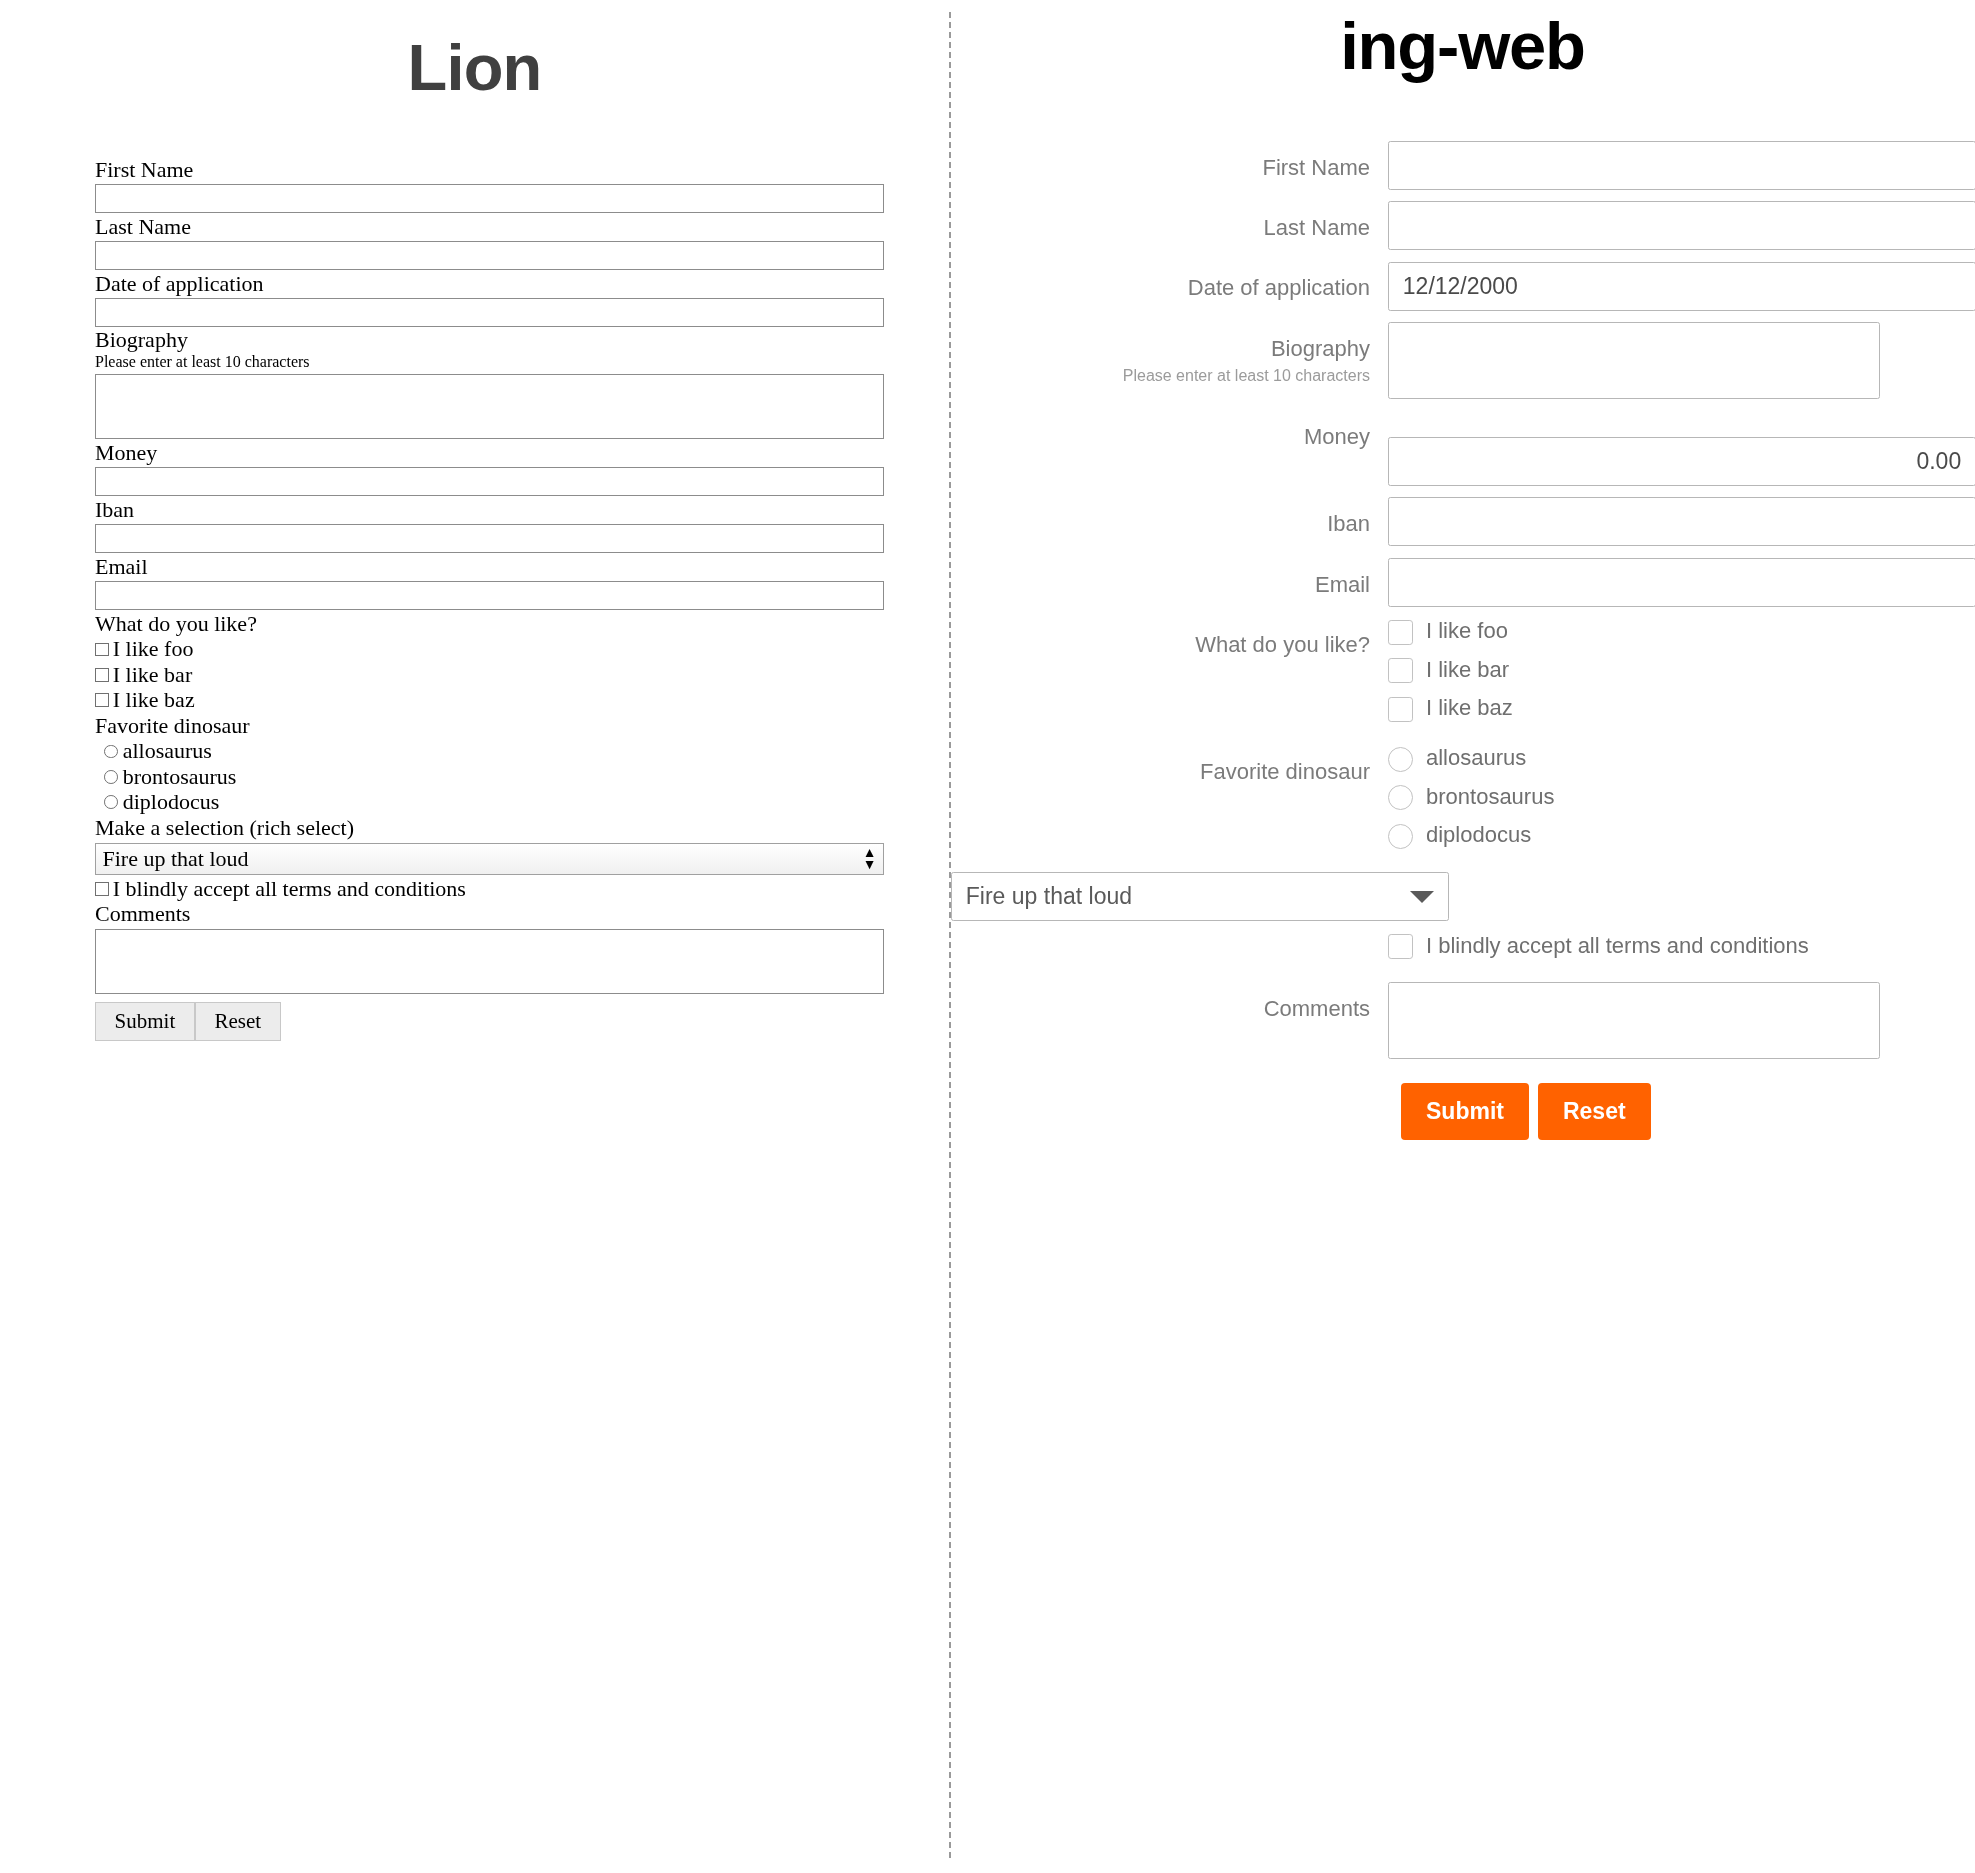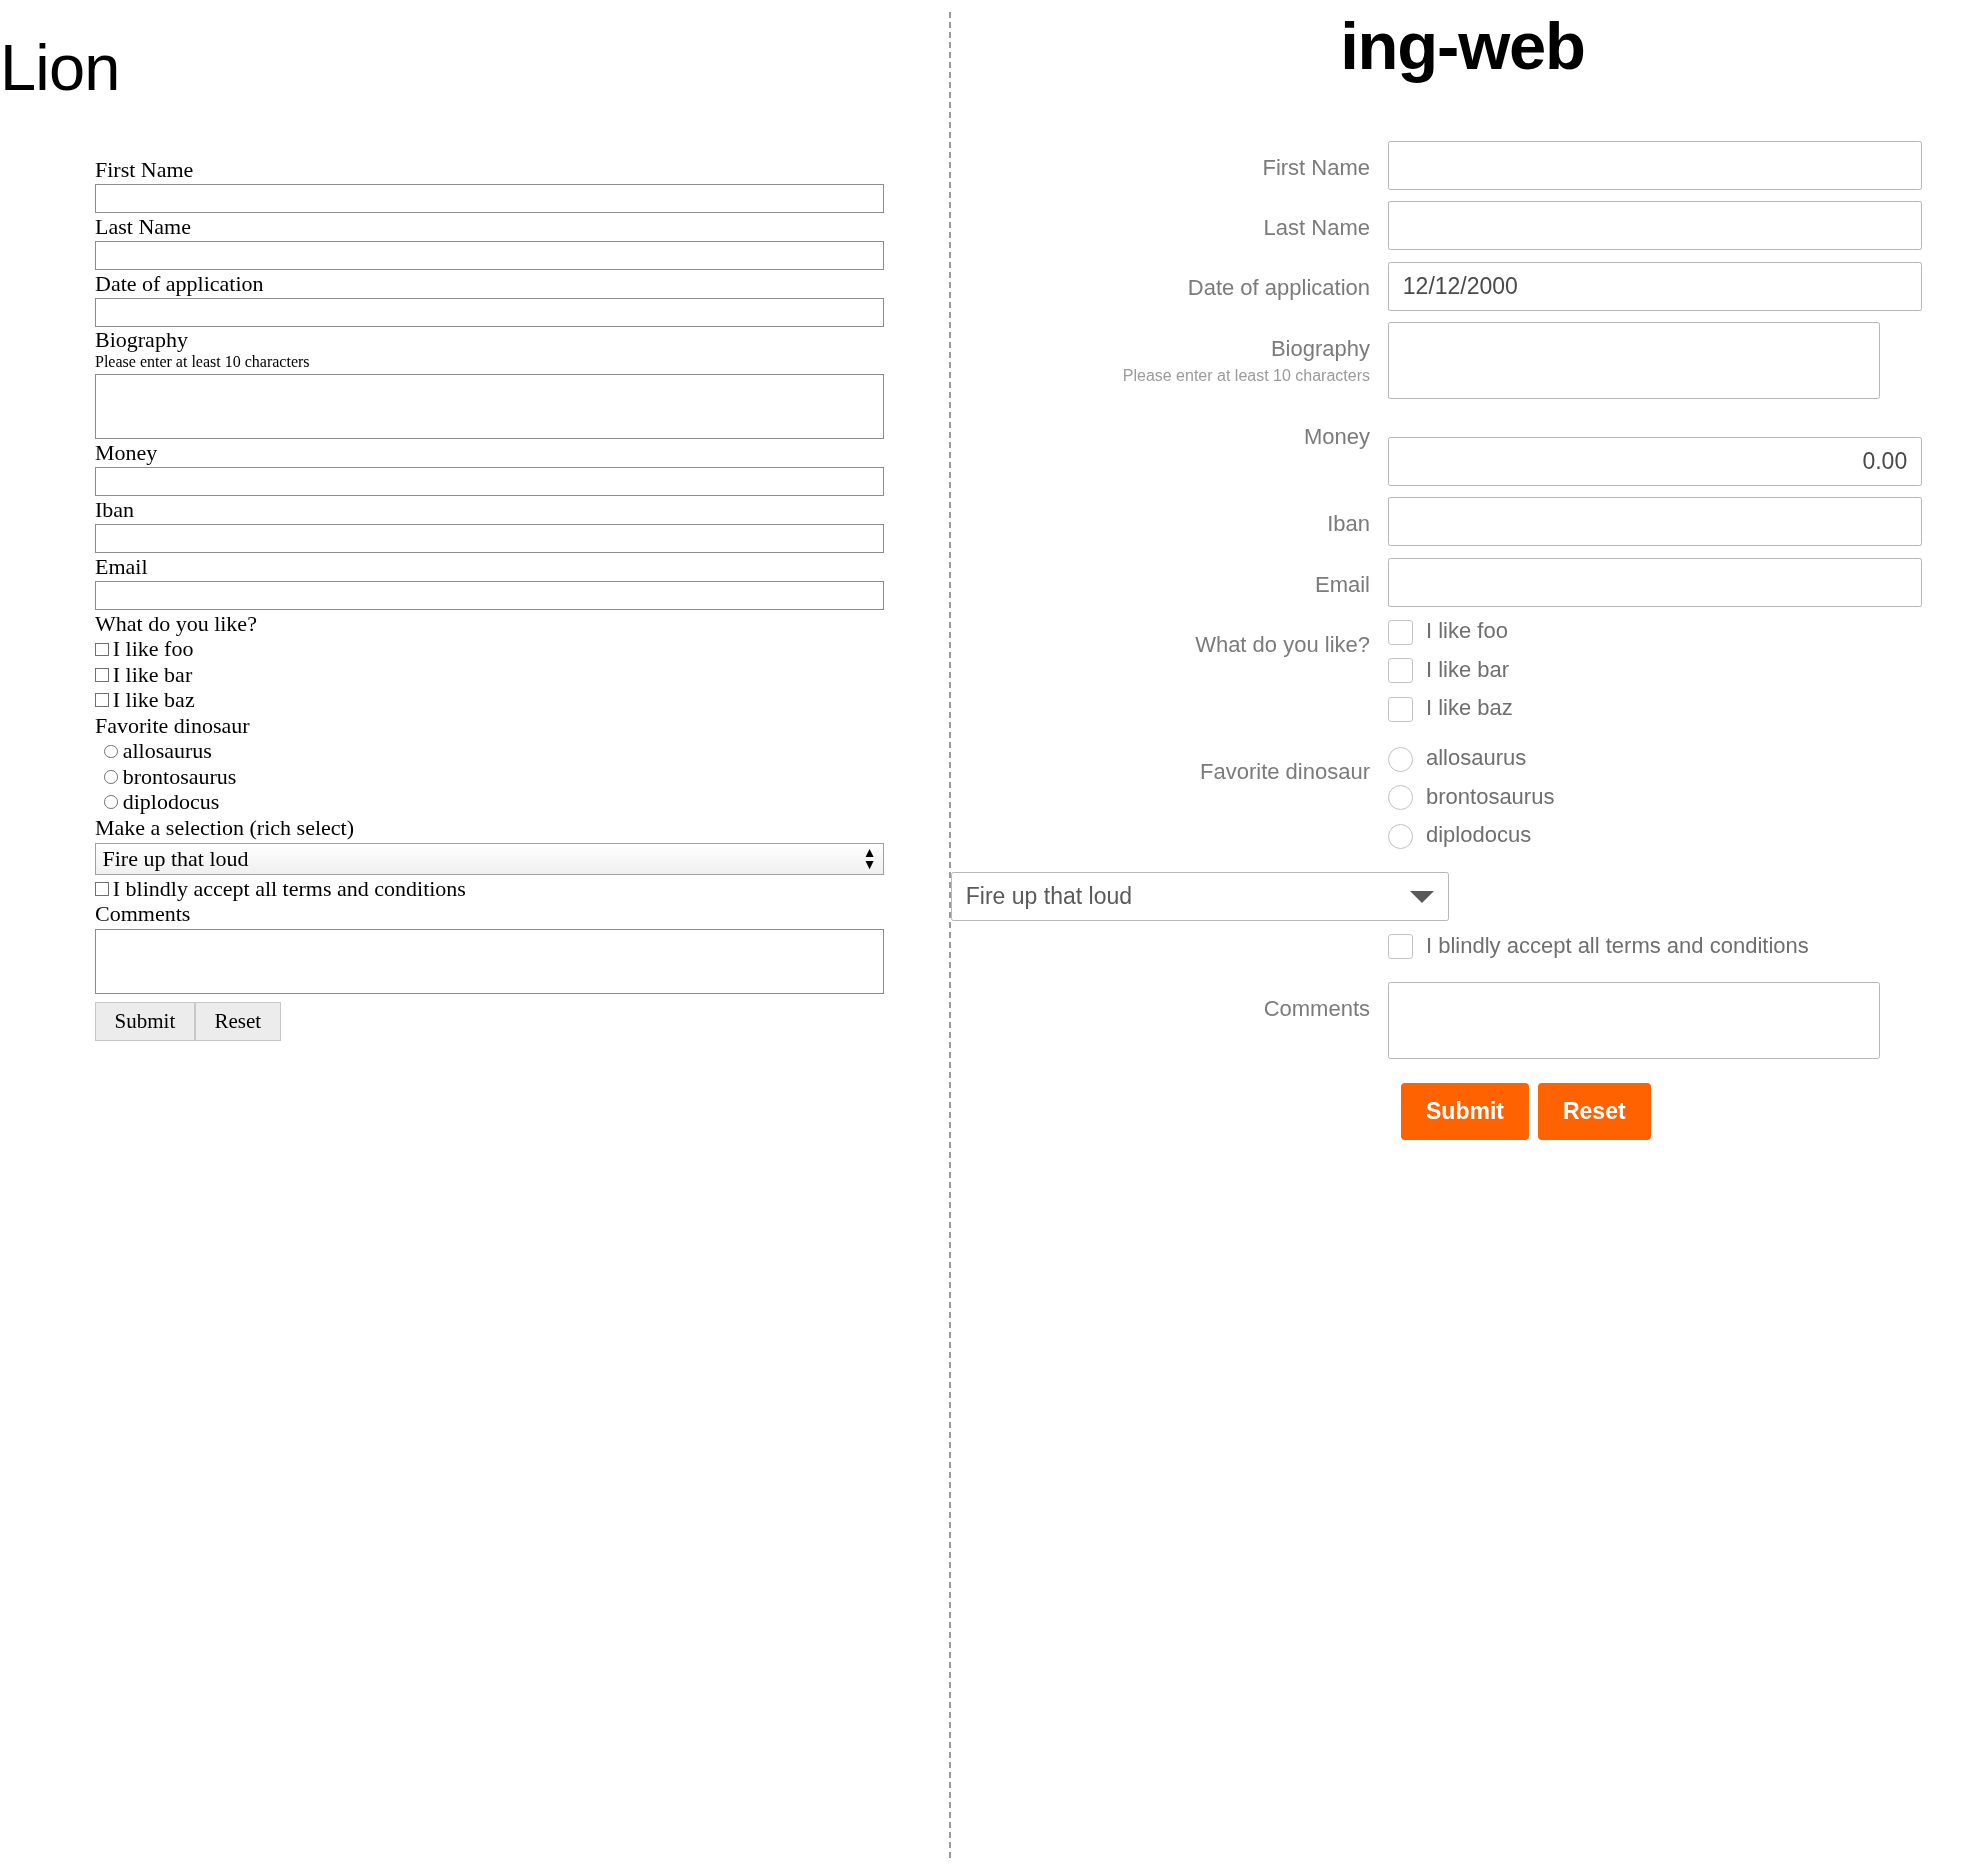--- a/index.html
+++ b/index.html
@@ -30,25 +30,25 @@
   }
 
   
   .left-panel {
     width: 949px;
     box-sizing: border-box;
     position: relative;
   }
   .left-title {
     font-family: "Liberation Sans", sans-serif;
-    font-weight: normal;
+    font-weight: bold;
     font-size: 65px;
-    text-align: left;
+    text-align: center;
     margin-top: 30px;
-    color: #000000;
+    color: #404040;
     letter-spacing: -0.8px;
   }
   .left-form {
     margin-left: 95px;
     margin-top: 53px;
     width: 806px;
     font-family: "Liberation Serif", serif;
     color: #000;
   }
   .l-label {
@@ -184,21 +184,21 @@
     display: block;
     font-size: 16px;
     color: #9b9b9b;
     margin-top: 4.9px;
   }
   .r-field-col {
     width: 498px;
   }
   .r-input {
     box-sizing: border-box;
-    width: 534px;
+    width: 588px;
     height: 49px;
     border: 0.8px solid #b7b7b7;
     border-radius: 2.4px;
     background: #fff;
     display: flex;
     align-items: center;
     padding: 0 13.8px;
     font-size: 23px;
     color: #4a4a4a;
     font-family: "Liberation Sans", sans-serif;

